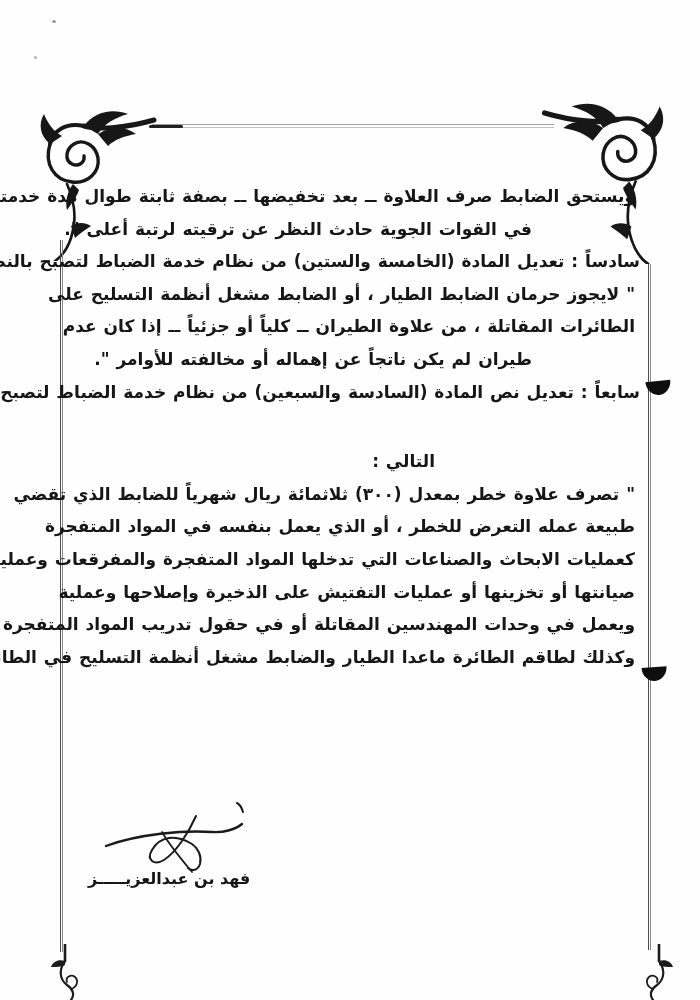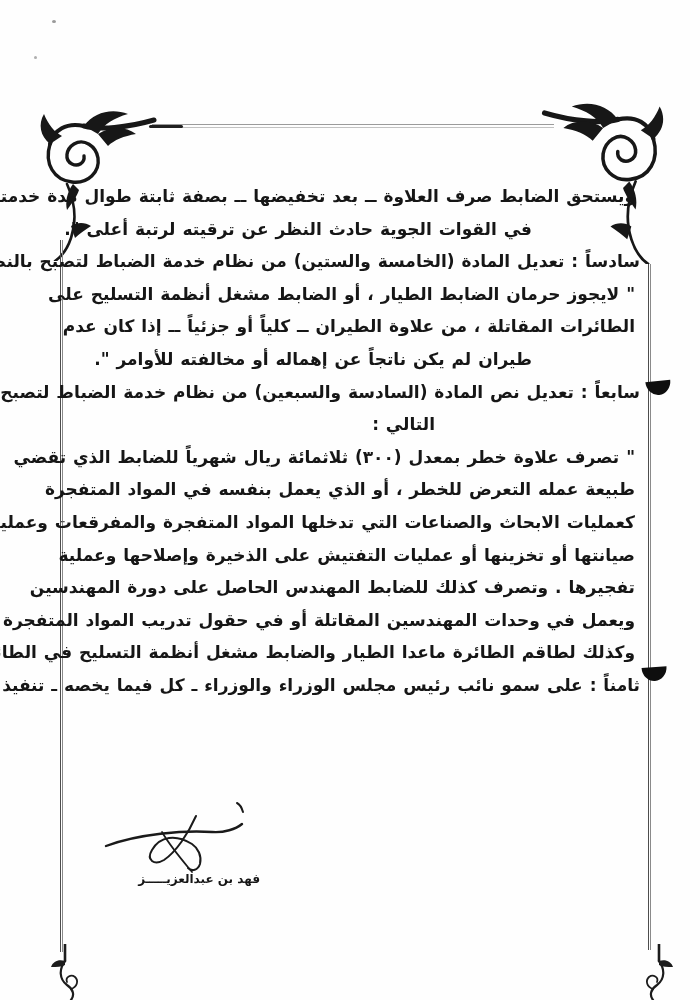--- a/index.html
+++ b/index.html
@@ -40,28 +40,28 @@
   
   .textblock{
     position:absolute;top:180px;left:66px;right:60px;
     direction:rtl;text-align:right;
     color:#161616;font-weight:bold;font-size:17px;
   }
   .tline{height:32.6px;line-height:32.6px;white-space:nowrap;word-spacing:1px;}
   .ind-0{padding-right:0;}
   .ind-q{padding-right:5px;}
   .ind-h{padding-right:108px;}
-  .ind-d{padding-right:205px;}
+  .ind-d{padding-right:205px;margin-top:37px;}
 
   
   .sig-scribble{position:absolute;left:100px;top:796px;width:150px;height:78px;}
   .sig-name{
     position:absolute;left:88px;top:866px;width:172px;
-    direction:rtl;text-align:right;
-    color:#161616;font-weight:bold;font-size:12px;line-height:26px;white-space:nowrap;
+    direction:rtl;text-align:left;
+    color:#161616;font-weight:bold;font-size:16px;line-height:26px;white-space:nowrap;
   }
 </style>
 </head>
 <body>
 
 <div class="sheet">
 
   <div class="speck s1"></div>
   <div class="speck s2"></div>
 
@@ -146,24 +146,22 @@
     <div class="tline ind-0">سادساً : تعديل المادة (الخامسة والستين) من نظام خدمة الضباط لتصبح بالنص التالي:</div>
     <div class="tline ind-q">" لايجوز حرمان الضابط الطيار ، أو الضابط مشغل أنظمة التسليح على</div>
     <div class="tline ind-q">الطائرات المقاتلة ، من علاوة الطيران ــ كلياً أو جزئياً ــ إذا كان عدم</div>
     <div class="tline ind-h">طيران لم يكن ناتجاً عن إهماله أو مخالفته للأوامر ".</div>
     <div class="tline ind-0">سابعاً : تعديل نص المادة (السادسة والسبعين) من نظام خدمة الضباط لتصبح بالنص</div>
     <div class="tline ind-d">التالي :</div>
     <div class="tline ind-q">" تصرف علاوة خطر بمعدل (٣٠٠) ثلاثمائة ريال شهرياً للضابط الذي تقضي</div>
     <div class="tline ind-q">طبيعة عمله التعرض للخطر ، أو الذي يعمل بنفسه في المواد المتفجرة</div>
     <div class="tline ind-q">كعمليات الابحاث والصناعات التي تدخلها المواد المتفجرة والمفرقعات وعملية</div>
     <div class="tline ind-q">صيانتها أو تخزينها أو عمليات التفتيش على الذخيرة وإصلاحها وعملية</div>
-    <div class="tline ind-q">تفجيرها . وتصرف كذلك للضابط المهندس الحاصل على دورة المهندسين</div>
     <div class="tline ind-q">ويعمل في وحدات المهندسين المقاتلة أو في حقول تدريب المواد المتفجرة ،</div>
     <div class="tline ind-q">وكذلك لطاقم الطائرة ماعدا الطيار والضابط مشغل أنظمة التسليح في الطائرات</div>
-    <div class="tline ind-0">ثامناً : على سمو نائب رئيس مجلس الوزراء والوزراء ـ كل فيما يخصه ـ تنفيذ</div>
   </div>
 
   <div class="sig-scribble">
     <svg width="150" height="78" viewBox="0 0 150 78">
       <g stroke="#1a1a1a" fill="none" stroke-linecap="round">
         <path d="M143,16 q-2,-7 -6,-9" stroke-width="2"></path>
         <path d="M6,50 C38,38 84,34 112,36 C124,37 136,33 142,28" stroke-width="2.4"></path>
         <path d="M96,20 C88,38 76,56 64,64 C54,70 46,64 52,54 C60,40 76,38 92,48 C98,52 102,60 100,68 C98,74 92,76 88,72" stroke-width="2"></path>
         <path d="M62,36 C70,50 82,64 92,76" stroke-width="1.7"></path>
       </g>

